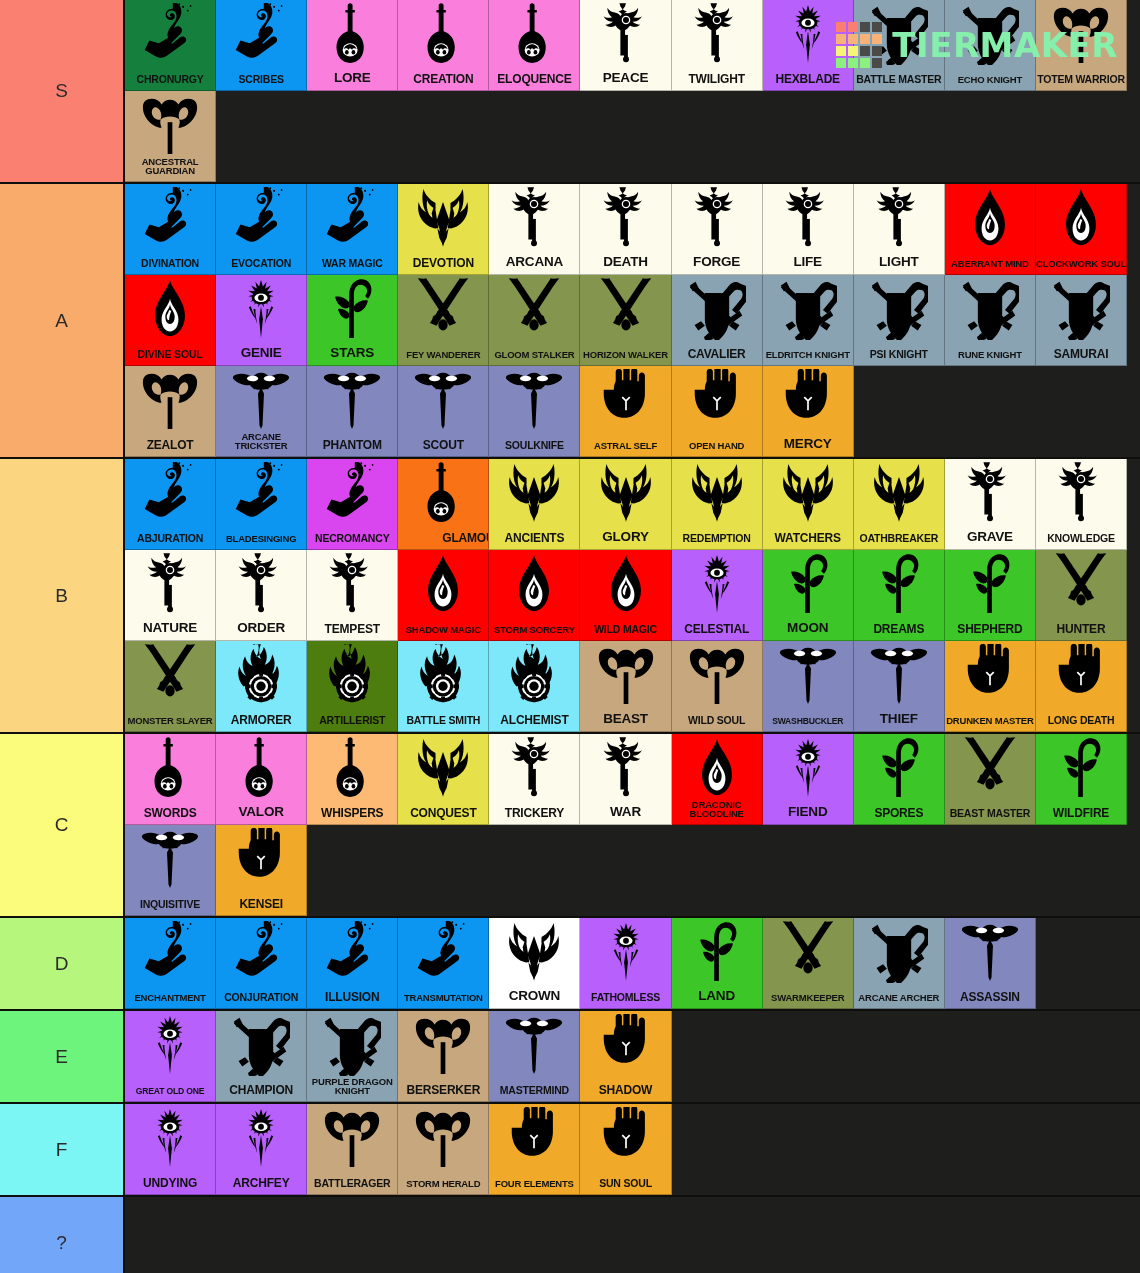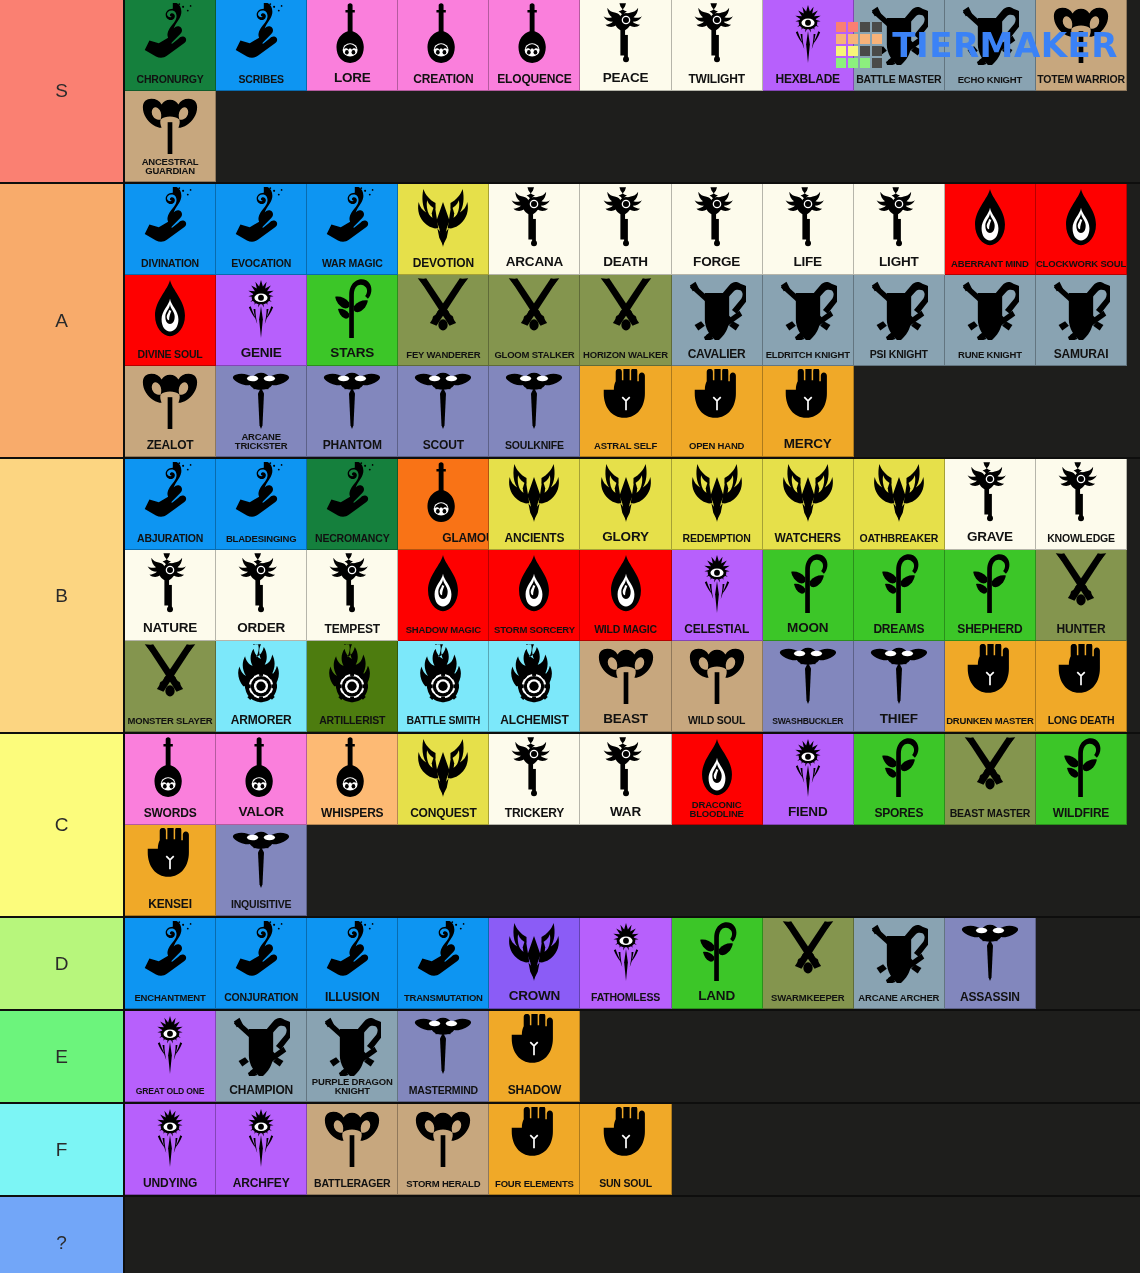--- a/index.html
+++ b/index.html
@@ -85,21 +85,21 @@
     z-index: 20;
   }
   .logo-grid {
     display: grid;
     grid-template-columns: repeat(4, 10px);
     grid-template-rows: repeat(4, 10px);
     gap: 2px;
   }
   .logo-grid i { display: block; width: 10px; height: 10px; }
   .logo-word {
-    color: #3b82f6;
+    color: #86efac;
     font-size: 34px;
     font-weight: bold;
     letter-spacing: 0.5px;
     font-family: "DejaVu Sans", sans-serif;
     line-height: 1;
   }
 </style>
 </head>
 <body>
 
@@ -486,21 +486,21 @@
             <div class="cap s3">ABJURATION</div>
           </div>
           <div class="tile" title="BLADESINGING" style="background: rgb(13, 149, 242);">
             <div class="ico">
               <svg width="58" height="62" viewBox="0 0 62 66">
                 <use href="#ic-wizard-hand"></use>
               </svg>
             </div>
             <div class="cap s4">BLADESINGING</div>
           </div>
-          <div class="tile" title="NECROMANCY" style="background: #15803d;">
+          <div class="tile" title="NECROMANCY" style="background: #d946ef;">
             <div class="ico">
               <svg width="58" height="62" viewBox="0 0 62 66">
                 <use href="#ic-wizard-hand"></use>
               </svg>
             </div>
             <div class="cap s3">NECROMANCY</div>
           </div>
           <div class="tile" title="GLAMOUR" style="background: #f97316; padding-left: 44px;">
             <div class="ico">
               <svg width="58" height="62" viewBox="0 0 62 66">
@@ -827,35 +827,35 @@
             <div class="cap s3">BEAST MASTER</div>
           </div>
           <div class="tile" title="WILDFIRE" style="background: rgb(60, 198, 40);">
             <div class="ico">
               <svg width="58" height="62" viewBox="0 0 62 66">
                 <use href="#ic-druid-staff"></use>
               </svg>
             </div>
             <div class="cap s2">WILDFIRE</div>
           </div>
+          <div class="tile" title="INQUISITIVE" style="background: rgb(130, 135, 189);">
+            <div class="ico">
+              <svg width="58" height="62" viewBox="0 0 62 66">
+                <use href="#ic-rogue-dagger"></use>
+              </svg>
+            </div>
+            <div class="cap s3">INQUISITIVE</div>
+          </div>
           <div class="tile" title="KENSEI" style="background: rgb(240, 169, 40);">
             <div class="ico">
               <svg width="58" height="62" viewBox="0 0 62 66">
                 <use href="#ic-monk-fist"></use>
               </svg>
             </div>
             <div class="cap s2">KENSEI</div>
-          </div>
-          <div class="tile" title="INQUISITIVE" style="background: rgb(130, 135, 189);">
-            <div class="ico">
-              <svg width="58" height="62" viewBox="0 0 62 66">
-                <use href="#ic-rogue-dagger"></use>
-              </svg>
-            </div>
-            <div class="cap s3">INQUISITIVE</div>
           </div>
         </div>
       </div>
       <div class="tier-row">
         <div class="tier-label" style="background: rgb(183, 246, 124);">D</div>
         <div class="tier-items" style="min-height: 91px;">
           <div class="tile" title="ENCHANTMENT" style="background: rgb(13, 149, 242);">
             <div class="ico">
               <svg width="58" height="62" viewBox="0 0 62 66">
                 <use href="#ic-wizard-hand"></use>
@@ -880,21 +880,21 @@
             <div class="cap s2">ILLUSION</div>
           </div>
           <div class="tile" title="TRANSMUTATION" style="background: rgb(13, 149, 242);">
             <div class="ico">
               <svg width="58" height="62" viewBox="0 0 62 66">
                 <use href="#ic-wizard-hand"></use>
               </svg>
             </div>
             <div class="cap s4">TRANSMUTATION</div>
           </div>
-          <div class="tile" title="CROWN" style="background: #8b5cf6;">
+          <div class="tile" title="CROWN" style="background: #ffffff;">
             <div class="ico">
               <svg width="58" height="62" viewBox="0 0 62 66">
                 <use href="#ic-paladin-helm"></use>
               </svg>
             </div>
             <div class="cap s1">CROWN</div>
           </div>
           <div class="tile" title="FATHOMLESS" style="background: rgb(183, 96, 252);">
             <div class="ico">
               <svg width="58" height="62" viewBox="0 0 62 66">
@@ -956,20 +956,28 @@
             </div>
             <div class="cap s2">CHAMPION</div>
           </div>
           <div class="tile" title="PURPLE DRAGON KNIGHT" style="background: rgb(137, 163, 178);">
             <div class="ico">
               <svg width="58" height="62" viewBox="0 0 62 66">
                 <use href="#ic-fighter-shield"></use>
               </svg>
             </div>
             <div class="cap s4">PURPLE DRAGON KNIGHT</div>
+          </div>
+          <div class="tile" title="BERSERKER" style="background: rgb(199, 167, 126);">
+            <div class="ico">
+              <svg width="58" height="62" viewBox="0 0 62 66">
+                <use href="#ic-barbarian-axe"></use>
+              </svg>
+            </div>
+            <div class="cap s2">BERSERKER</div>
           </div>
           <div class="tile" title="MASTERMIND" style="background: rgb(130, 135, 189);">
             <div class="ico">
               <svg width="58" height="62" viewBox="0 0 62 66">
                 <use href="#ic-rogue-dagger"></use>
               </svg>
             </div>
             <div class="cap s3">MASTERMIND</div>
           </div>
           <div class="tile" title="SHADOW" style="background: rgb(240, 169, 40);">

